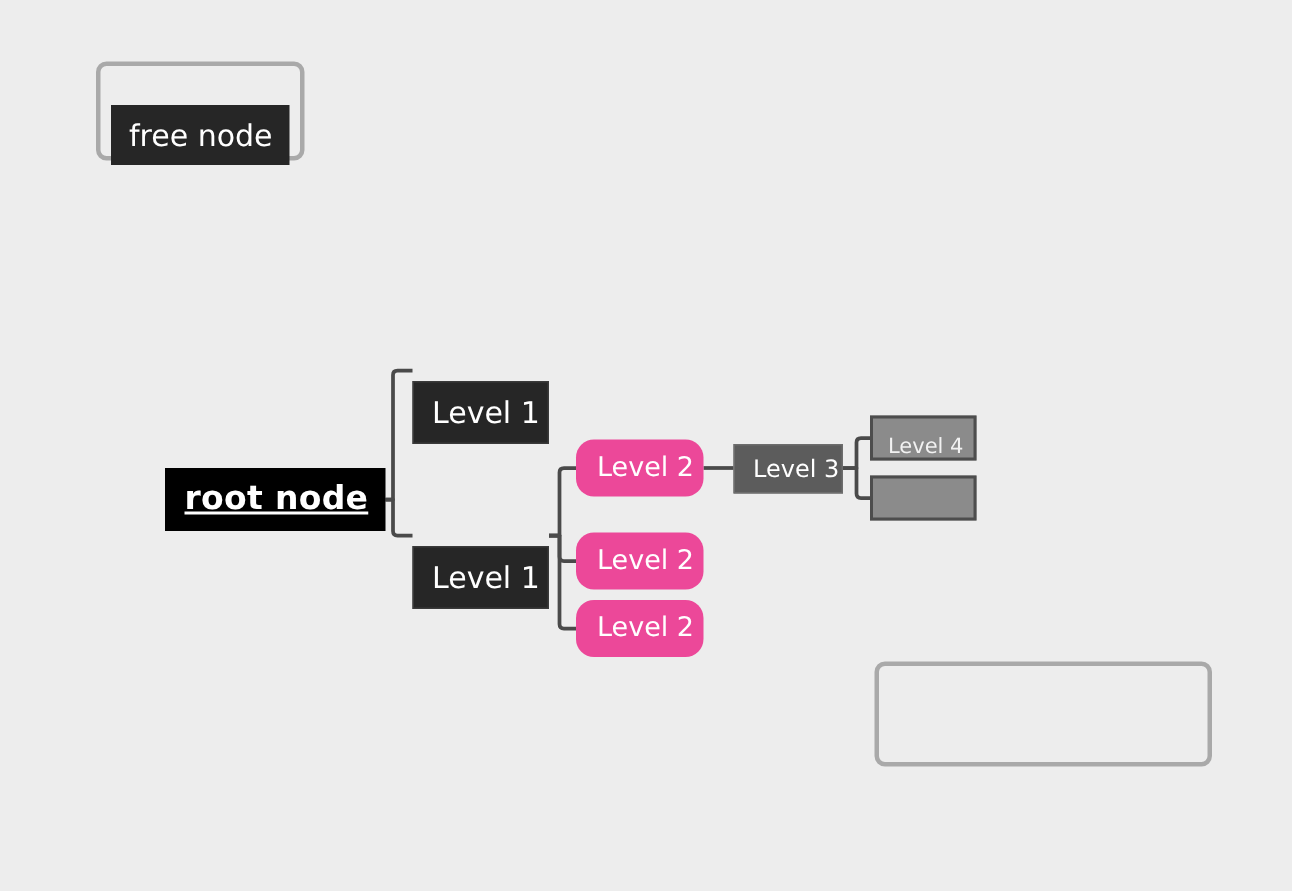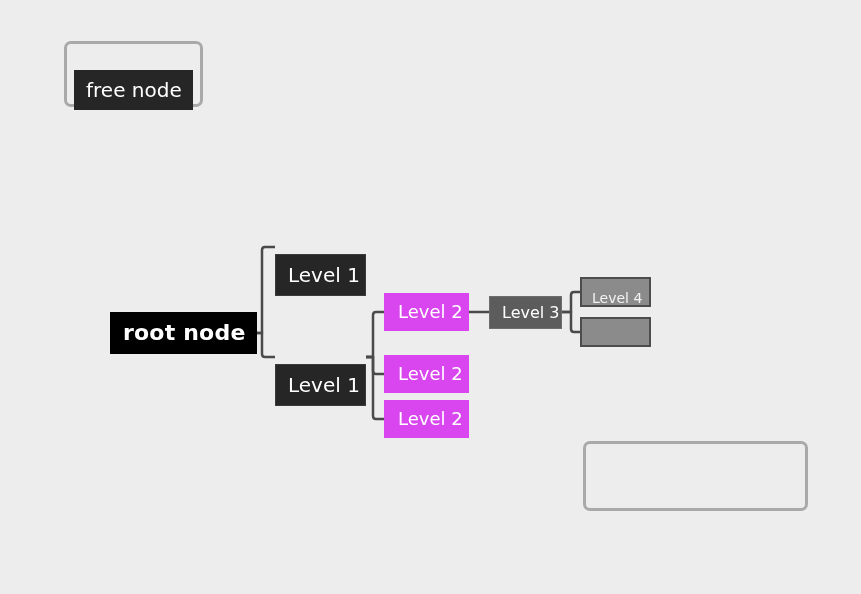--- a/index.html
+++ b/index.html
@@ -42,36 +42,38 @@
     line-height: 1;
   }
 
   
   .node-root {
     background: #000000;
     font-size: 22px;
     font-weight: bold;
     padding: 0 13px;
     letter-spacing: 0.2px;
+    text-decoration: underline;
   }
 
   
   .node-l1 {
     background: #262626;
     border: 1px solid #3a3a3a;
     font-size: 20px;
     padding: 0 12px;
     margin-top: 28px;
   }
 
   
   .node-l2 {
-    background: #d946ef;
+    background: #ec4899;
     font-size: 18px;
     padding: 0 14px;
+    border-radius: 12px;
   }
 
   
   .node-l3 {
     background: #5c5c5c;
     border: 1px solid #6d6d6d;
     font-size: 16px;
     padding: 0 12px;
   }
 

